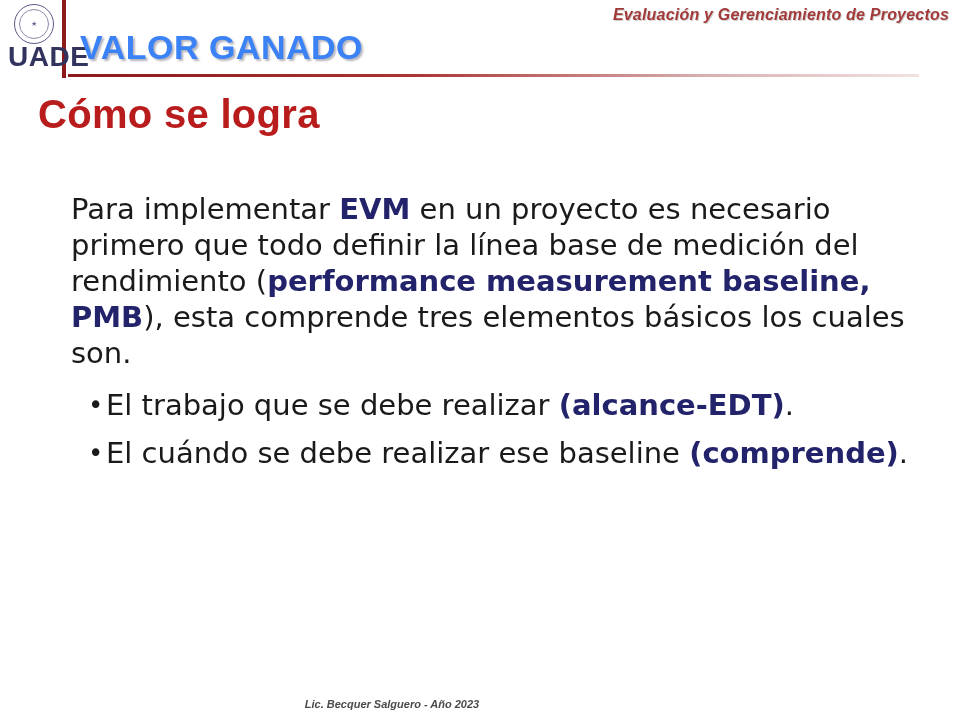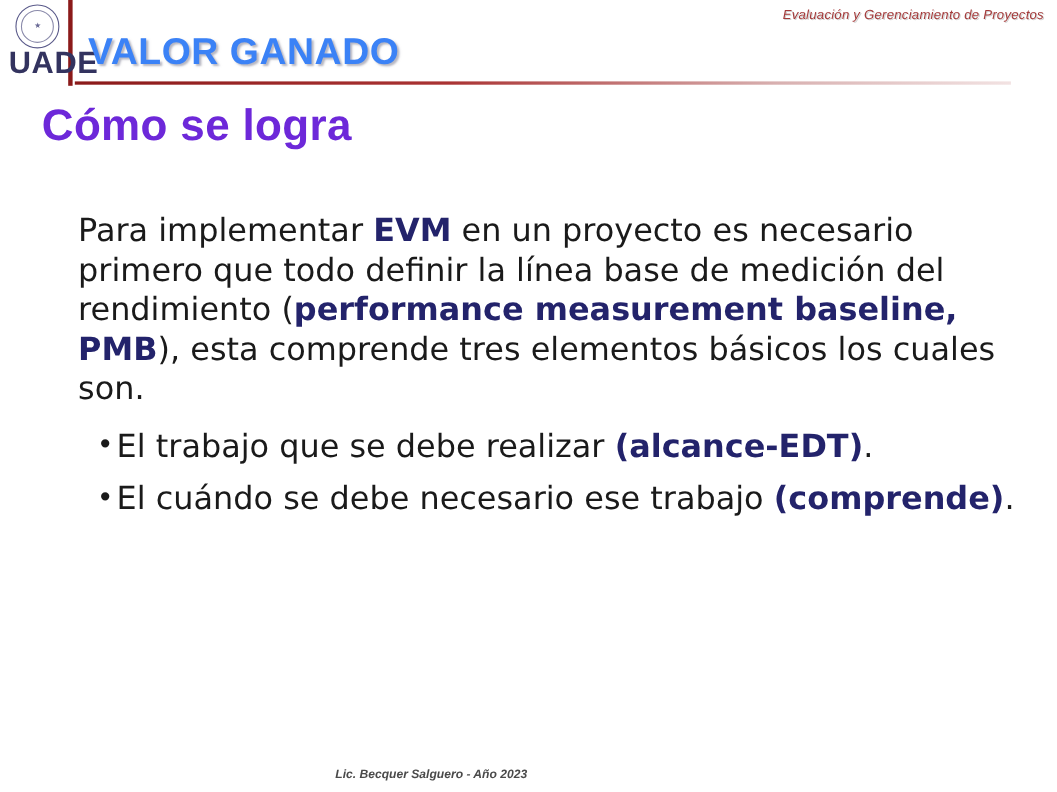--- a/index.html
+++ b/index.html
@@ -85,22 +85,22 @@
     line-height: 26px;
     letter-spacing: 0.5px;
     color: #33335f;
   }
   .course-title {
     position: absolute;
     right: 12px;
     top: 6px;
     font-family: "Liberation Sans", sans-serif;
     font-style: italic;
-    font-weight: normal;
-    font-size: 12px;
+    font-weight: bold;
+    font-size: 16px;
     color: #a33a3a;
     letter-spacing: 0.2px;
     text-shadow: 1px 1px 0 rgba(120,120,120,0.35);
   }
   .slide-title {
     position: absolute;
     left: 80px;
     top: 28px;
     font-family: "Liberation Sans", sans-serif;
     font-weight: bold;
@@ -111,21 +111,21 @@
   }
 
   
   .subtitle {
     position: absolute;
     left: 38px;
     top: 92px;
     font-family: "Liberation Sans", sans-serif;
     font-weight: bold;
     font-size: 40px;
-    color: #6d28d9;
+    color: #b91c1c;
     letter-spacing: 0.3px;
   }
 
   
   .body-block {
     position: absolute;
     left: 66px;
     top: 186px;
     width: 880px;
     font-size: 29px;
@@ -196,19 +196,19 @@
 
   <div class="header-rule"></div>
 
   <div class="subtitle">Cómo se logra</div>
 
   <div class="body-block">
     <p class="para"><span>Para implementar </span><b>EVM</b><span> en un proyecto es necesario primero que todo definir la línea base de medición del rendimiento (</span><b>performance measurement baseline, PMB</b><span>), esta comprende tres elementos básicos los cuales son.</span></p>
 
     <ul class="bullets">
       <li><span>El trabajo que se debe realizar </span><b>(alcance-EDT)</b><span>.</span></li>
-      <li><span>El cuándo se debe necesario ese trabajo </span><b>(comprende)</b><span>.</span></li>
+      <li><span>El cuándo se debe realizar ese baseline </span><b>(comprende)</b><span>.</span></li>
     </ul>
   </div>
 
   <div class="footer">Lic. Becquer Salguero - Año 2023</div>
 
 </div>
 
 </body></html>

